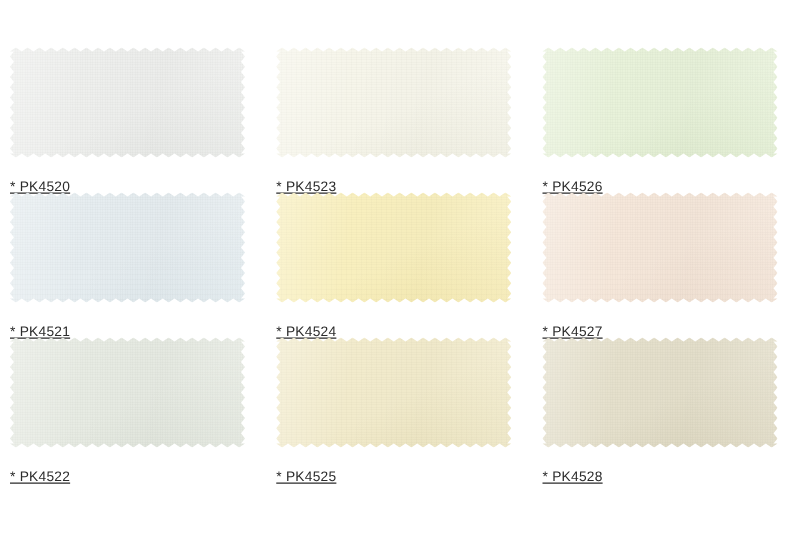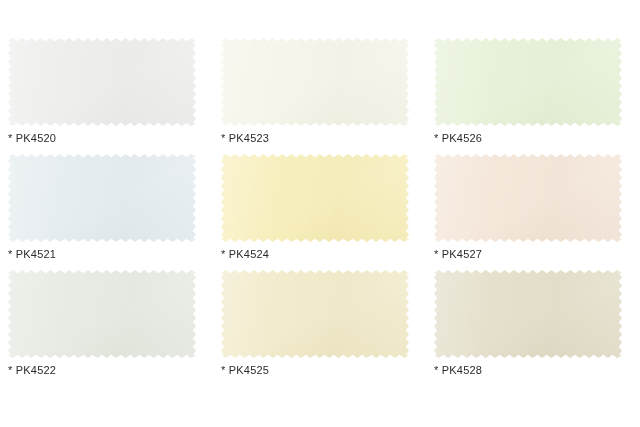--- a/index.html
+++ b/index.html
@@ -100,27 +100,28 @@
       rgba(255,255,255,0.30) 0%,
       rgba(255,255,255,0.00) 32%,
       rgba(0,0,0,0.012) 62%,
       rgba(255,255,255,0.18) 100%
     );
   }
 
   .swatch-label {
     position: absolute;
     left: 8px;
-    top: 93px;
+    top: 105px;
     font-size: 11px;
     line-height: 14px;
     color: #2b2b2b;
     letter-spacing: 0.2px;
     white-space: nowrap;
     font-family: "Liberation Sans", sans-serif;
+    text-decoration: underline;
   }
 </style>
 </head>
 <body>
 
 <div id="swatch-board">
   <div class="swatch-grid">
       <div class="swatch-cell">
         <div class="fabric-wrap">
           <div class="fabric">

